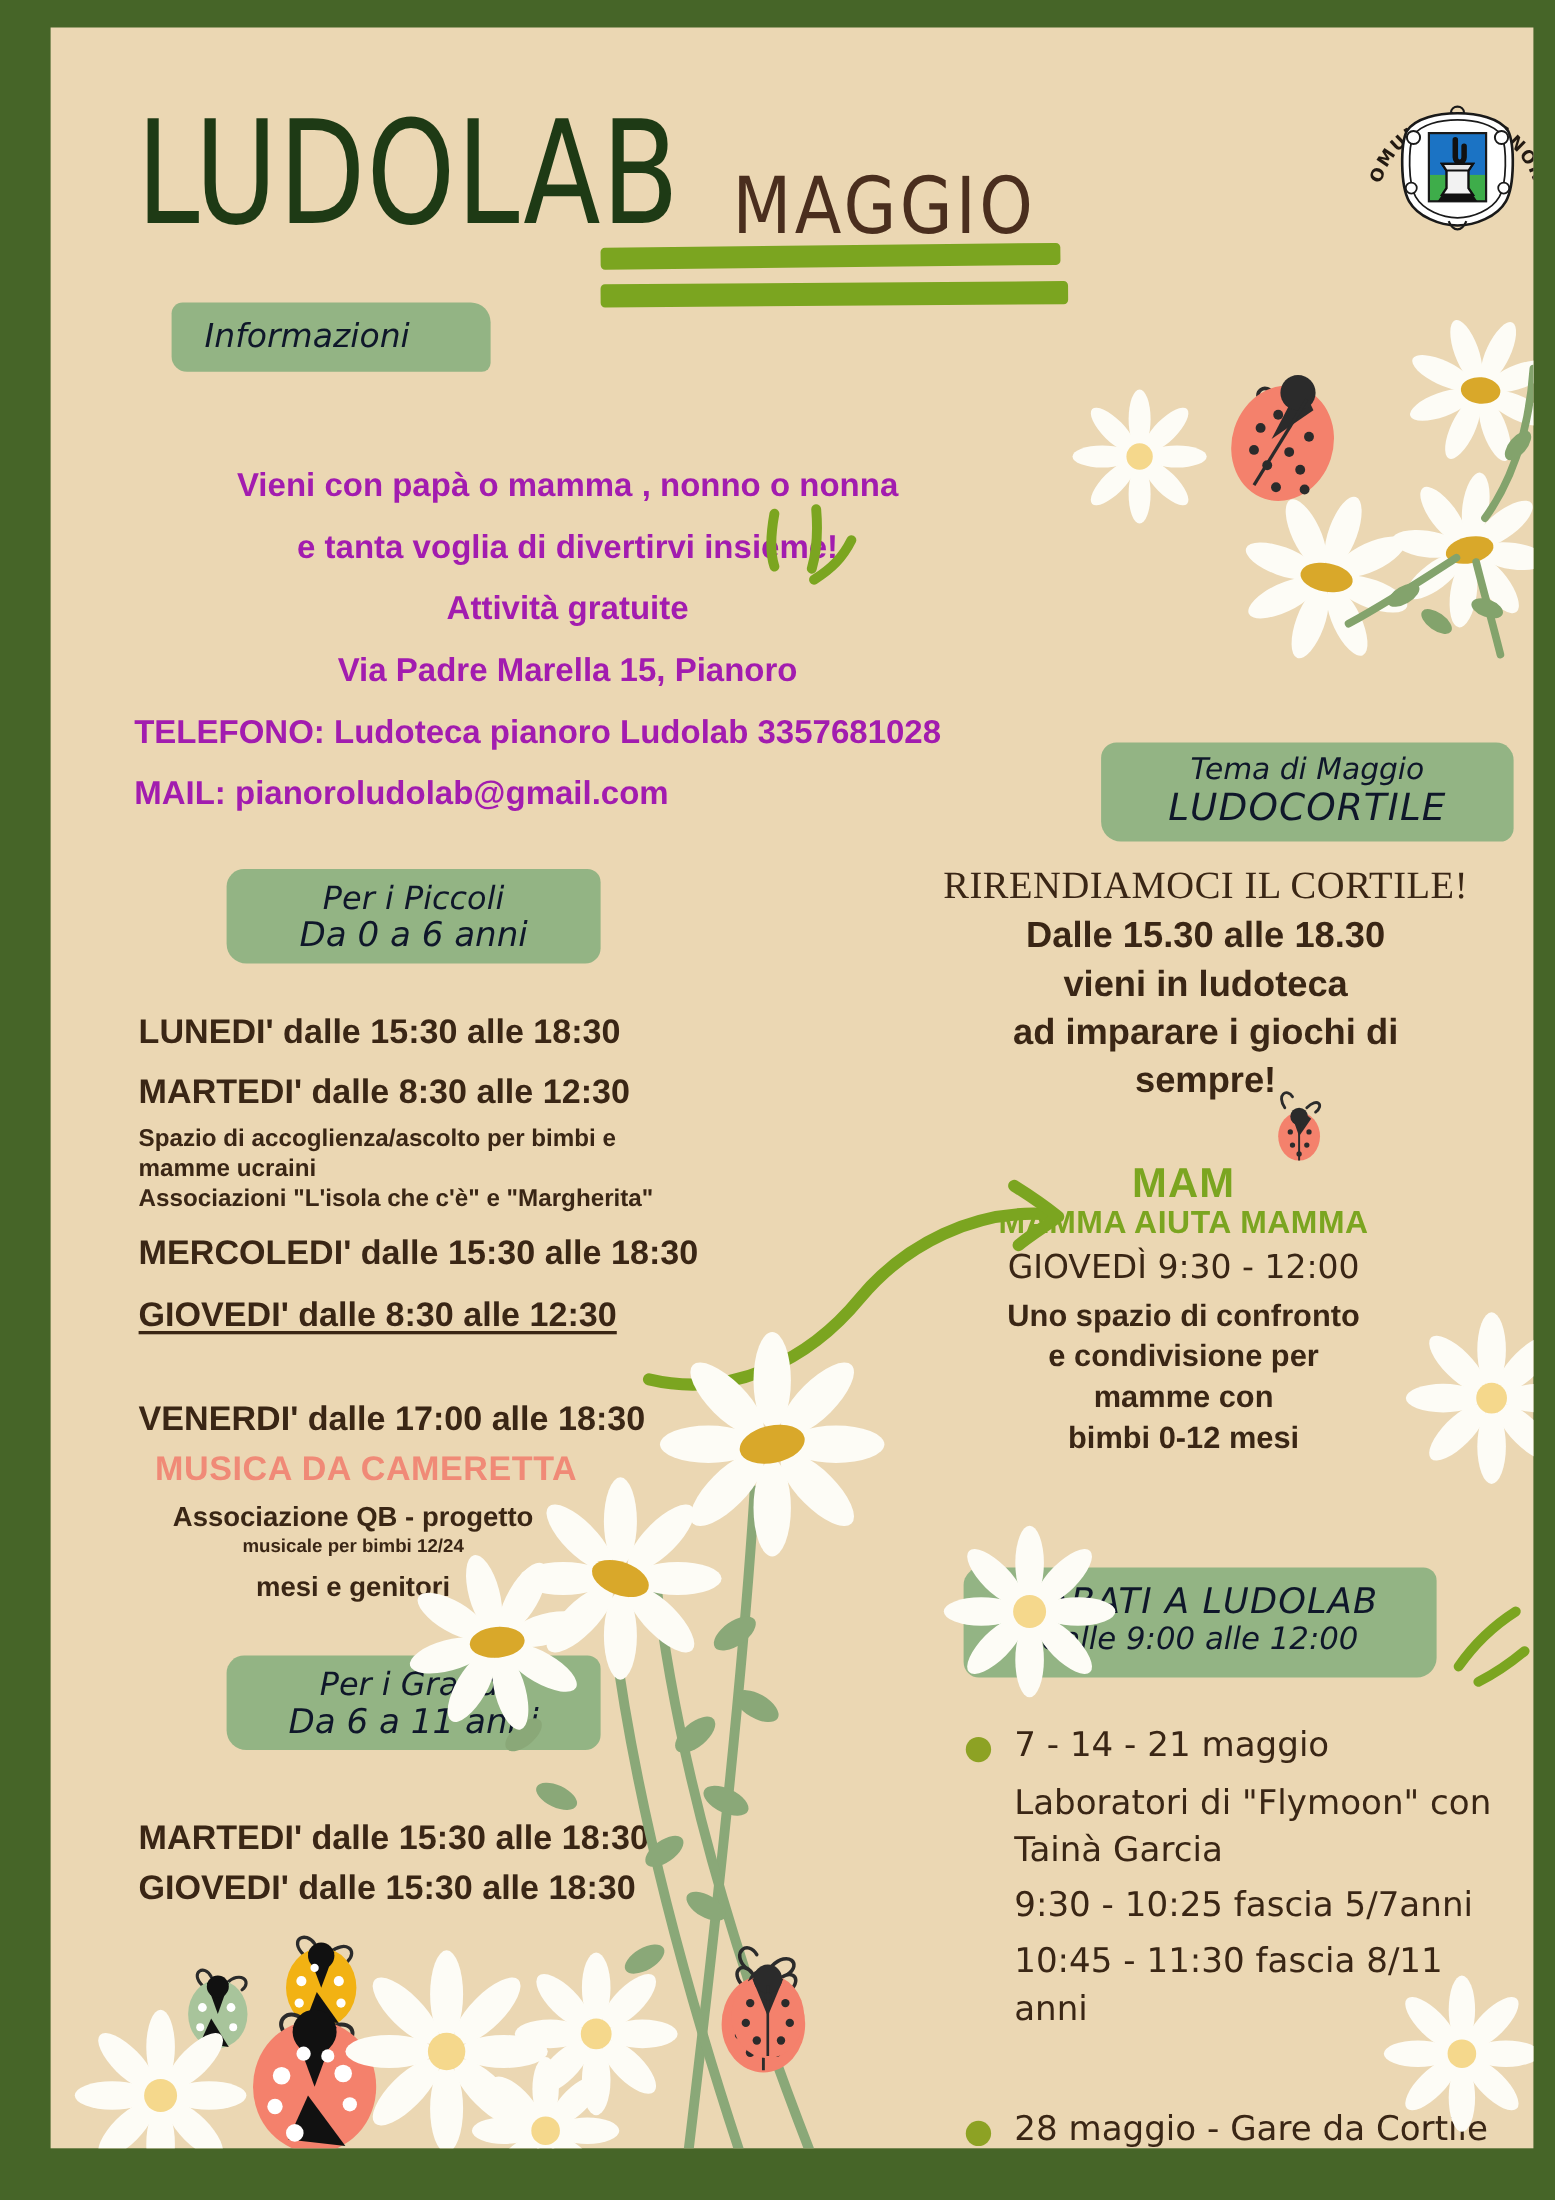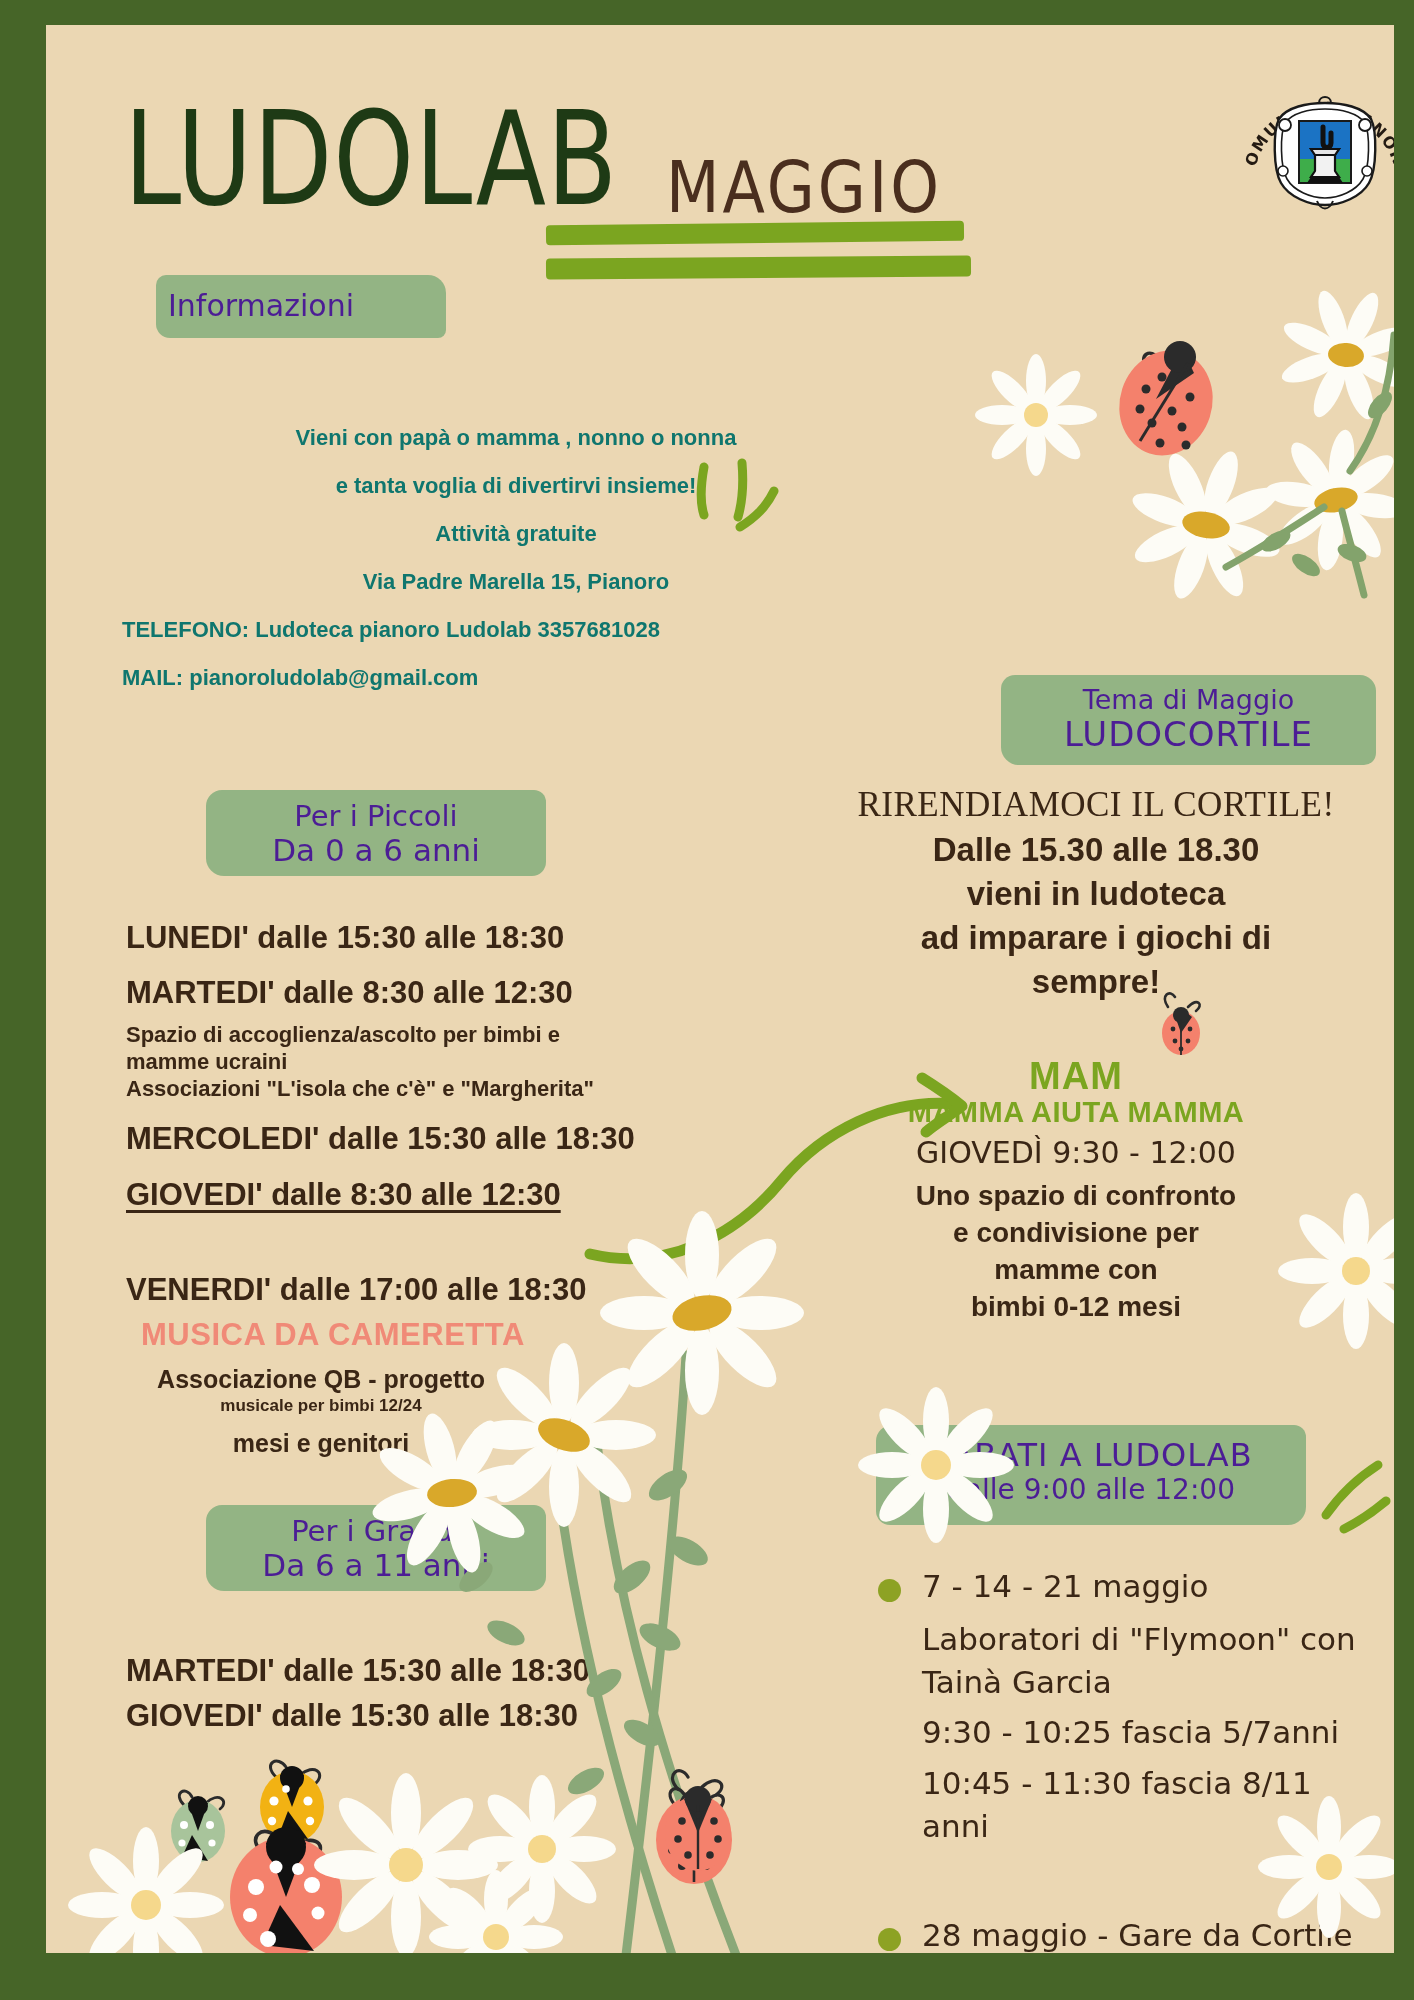--- a/index.html
+++ b/index.html
@@ -53,44 +53,45 @@
   #bar1{left:500px;top:198px;width:418px;height:20px;transform:rotate(-0.6deg);}
   #bar2{left:500px;top:232px;width:425px;height:21px;transform:rotate(-0.4deg);}
 
   
   #logo{left:1195px;top:40px;width:168px;height:150px;}
 
   
   .badge{
     background:#93b484;
     border-radius:12px 14px 10px 16px;
-    color:#4c1d95;
+    color:#0f172a;
     font-family:"DejaVu Sans", sans-serif;
     text-align:center;
     line-height:1.15;
     box-sizing:border-box;
-    padding:10px 12px;
+    padding:10px 30px;
+    font-style:italic;
   }
   #badge-info{left:110px;top:250px;width:290px;height:63px;font-size:30px;padding-top:14px;text-align:left;border-radius:10px 18px 8px 14px;}
   #badge-piccoli{left:160px;top:765px;width:340px;height:86px;font-size:29px;padding-top:10px;border-radius:16px 12px 14px 18px;}
   #badge-grandi{left:160px;top:1480px;width:340px;height:86px;font-size:29px;padding-top:10px;border-radius:16px 12px 14px 18px;}
   #badge-tema{left:955px;top:650px;width:375px;height:90px;font-size:27px;padding-top:9px;border-radius:14px 16px 12px 18px;}
   #badge-sabati{left:830px;top:1400px;width:430px;height:100px;font-size:31px;padding-top:12px;border-radius:16px 12px 18px 14px;}
   .badge .l1{display:block;}
   .badge .l2{display:block;}
   #badge-tema .l2{font-size:34px;letter-spacing:1px;}
   #badge-piccoli .l1, #badge-grandi .l1{font-size:29px;}
   #badge-piccoli .l2, #badge-grandi .l2{font-size:31px;}
   #badge-sabati .l1{font-size:32px;letter-spacing:1px;}
   #badge-sabati .l2{font-size:28px;}
 
   
   .info-line{
-    color:#0f766e;
-    font-size:22px;
+    color:#a21caf;
+    font-size:30px;
     font-weight:bold;
     font-family:"Liberation Sans", sans-serif;
     white-space:nowrap;
   }
   #info-block{left:70px;top:400px;width:800px;text-align:center;}
   #info-block .info-line{margin-bottom:22px;display:block;width:100%;}
   #info-block .wide{text-align:left;padding-left:6px;}
 
   .day-line{
     color:#3a2615;

